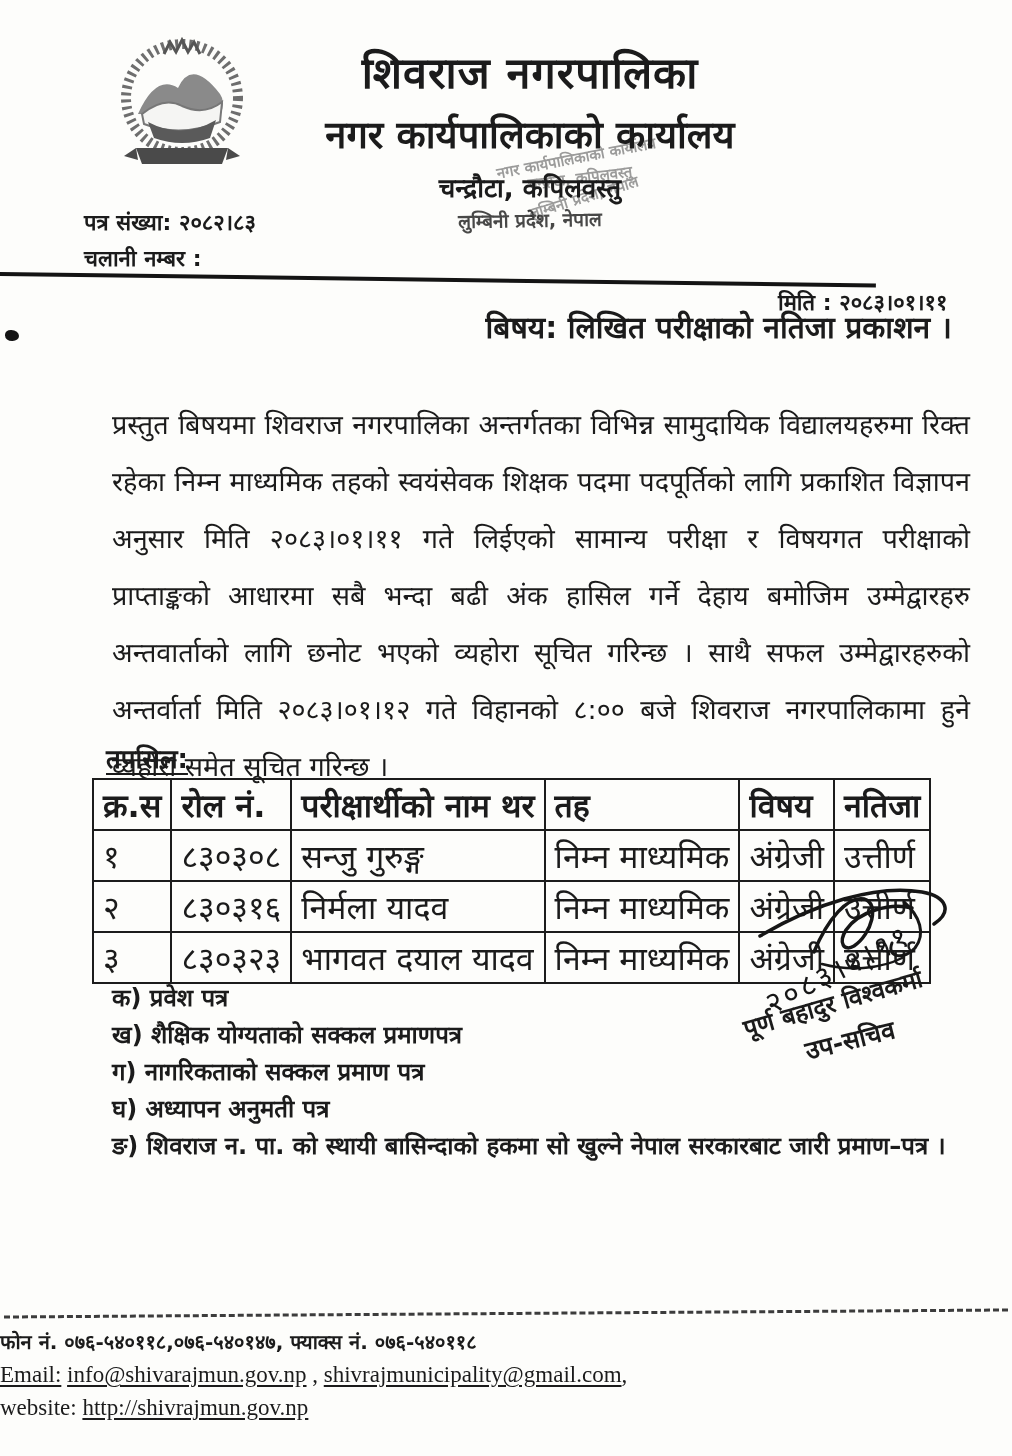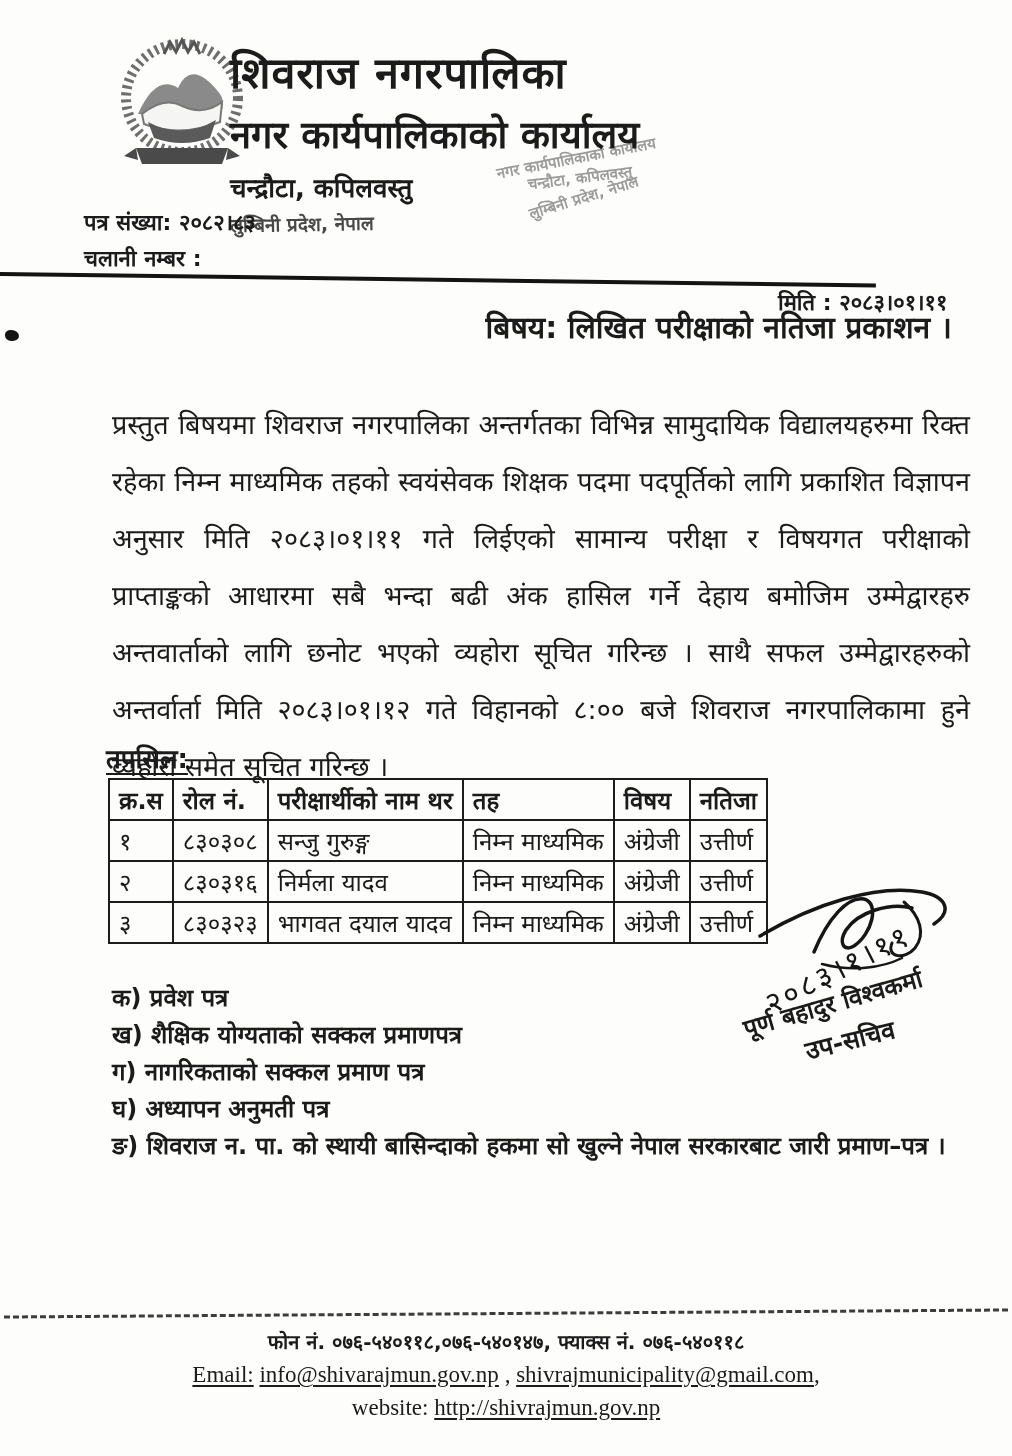--- a/index.html
+++ b/index.html
@@ -9,21 +9,21 @@
     width:1012px; height:1456px;
     margin:0 auto;
     background:#fdfdfb;
     color:#1b1b1b;
     font-family:"DejaVu Sans", sans-serif;
     overflow:hidden;
   }
 
   
   .logo { position:absolute; left:116px; top:36px; width:132px; height:140px; }
-  .head-center { position:absolute; left:230px; top:42px; width:600px; text-align:left; z-index:2; }
+  .head-center { position:absolute; left:230px; top:42px; width:600px; text-align:center; z-index:2; }
   .org-name   { font-size:43px; font-weight:bold; letter-spacing:1px; }
   .office-name{ font-size:38px; font-weight:bold; margin-top:6px; }
   .addr1 { font-size:26px; font-weight:bold; margin-top:10px; }
   .addr2 { font-size:19px; font-weight:bold; margin-top:2px; opacity:.8; transform:rotate(-1deg); }
 
   .round-stamp {
     position:absolute; left:445px; top:148px; width:270px; z-index:1;
     transform:rotate(-11deg);
     color:#4c4c4c; opacity:.55;
     font-size:15px; font-weight:bold; line-height:20px; text-align:center;
@@ -54,22 +54,22 @@
     font-size:27px; line-height:57px; text-align:justify;
   }
 
   
   .tapasil {
     position:absolute; left:106px; top:740px;
     font-size:26px; font-weight:bold;
     text-decoration:underline; text-underline-offset:5px;
   }
   table.sched {
-    position:absolute; left:108px; top:778px; width:656px;
-    border-collapse:collapse; font-size:24px;
+    position:absolute; left:92px; top:778px; width:656px;
+    border-collapse:collapse; font-size:32px;
   }
   table.sched th, table.sched td {
     border:2px solid #1c1c1c; padding:3px 9px; text-align:left;
     height:40px; white-space:nowrap;
   }
   table.sched th { font-weight:bold; }
   .c0{width:50px;} .c1{width:106px;} .c2{width:186px;} .c3{width:120px;} .c4{width:86px;} .c5{width:108px;}
 
   
   .note-head { position:absolute; left:112px; top:944px; font-size:24px; font-weight:bold; }
@@ -91,21 +91,21 @@
     position:absolute; left:804px; top:1022px;
     font-size:25px; font-weight:bold;
     transform:rotate(-14deg);
   }
 
   
   .dash-rule {
     position:absolute; left:4px; right:4px; top:1312px; height:0;
     border-top:3px dashed #3c3c3c; transform:rotate(-0.4deg);
   }
-  .footer { position:absolute; left:0; right:0; top:1328px; text-align:center; }
+  .footer { position:absolute; left:0; right:0; top:1328px; text-align:left; }
   .f-phone { font-size:20px; font-weight:bold; }
   .f-line  { font-size:23px; font-family:"Liberation Serif", serif; margin-top:7px; }
   .u { text-decoration:underline; text-underline-offset:3px; }
 
   .ink-blot {
     position:absolute; left:5px; top:330px; width:14px; height:11px;
     background:#141414; border-radius:45% 60% 50% 55%;
   }
 </style>
 </head>

